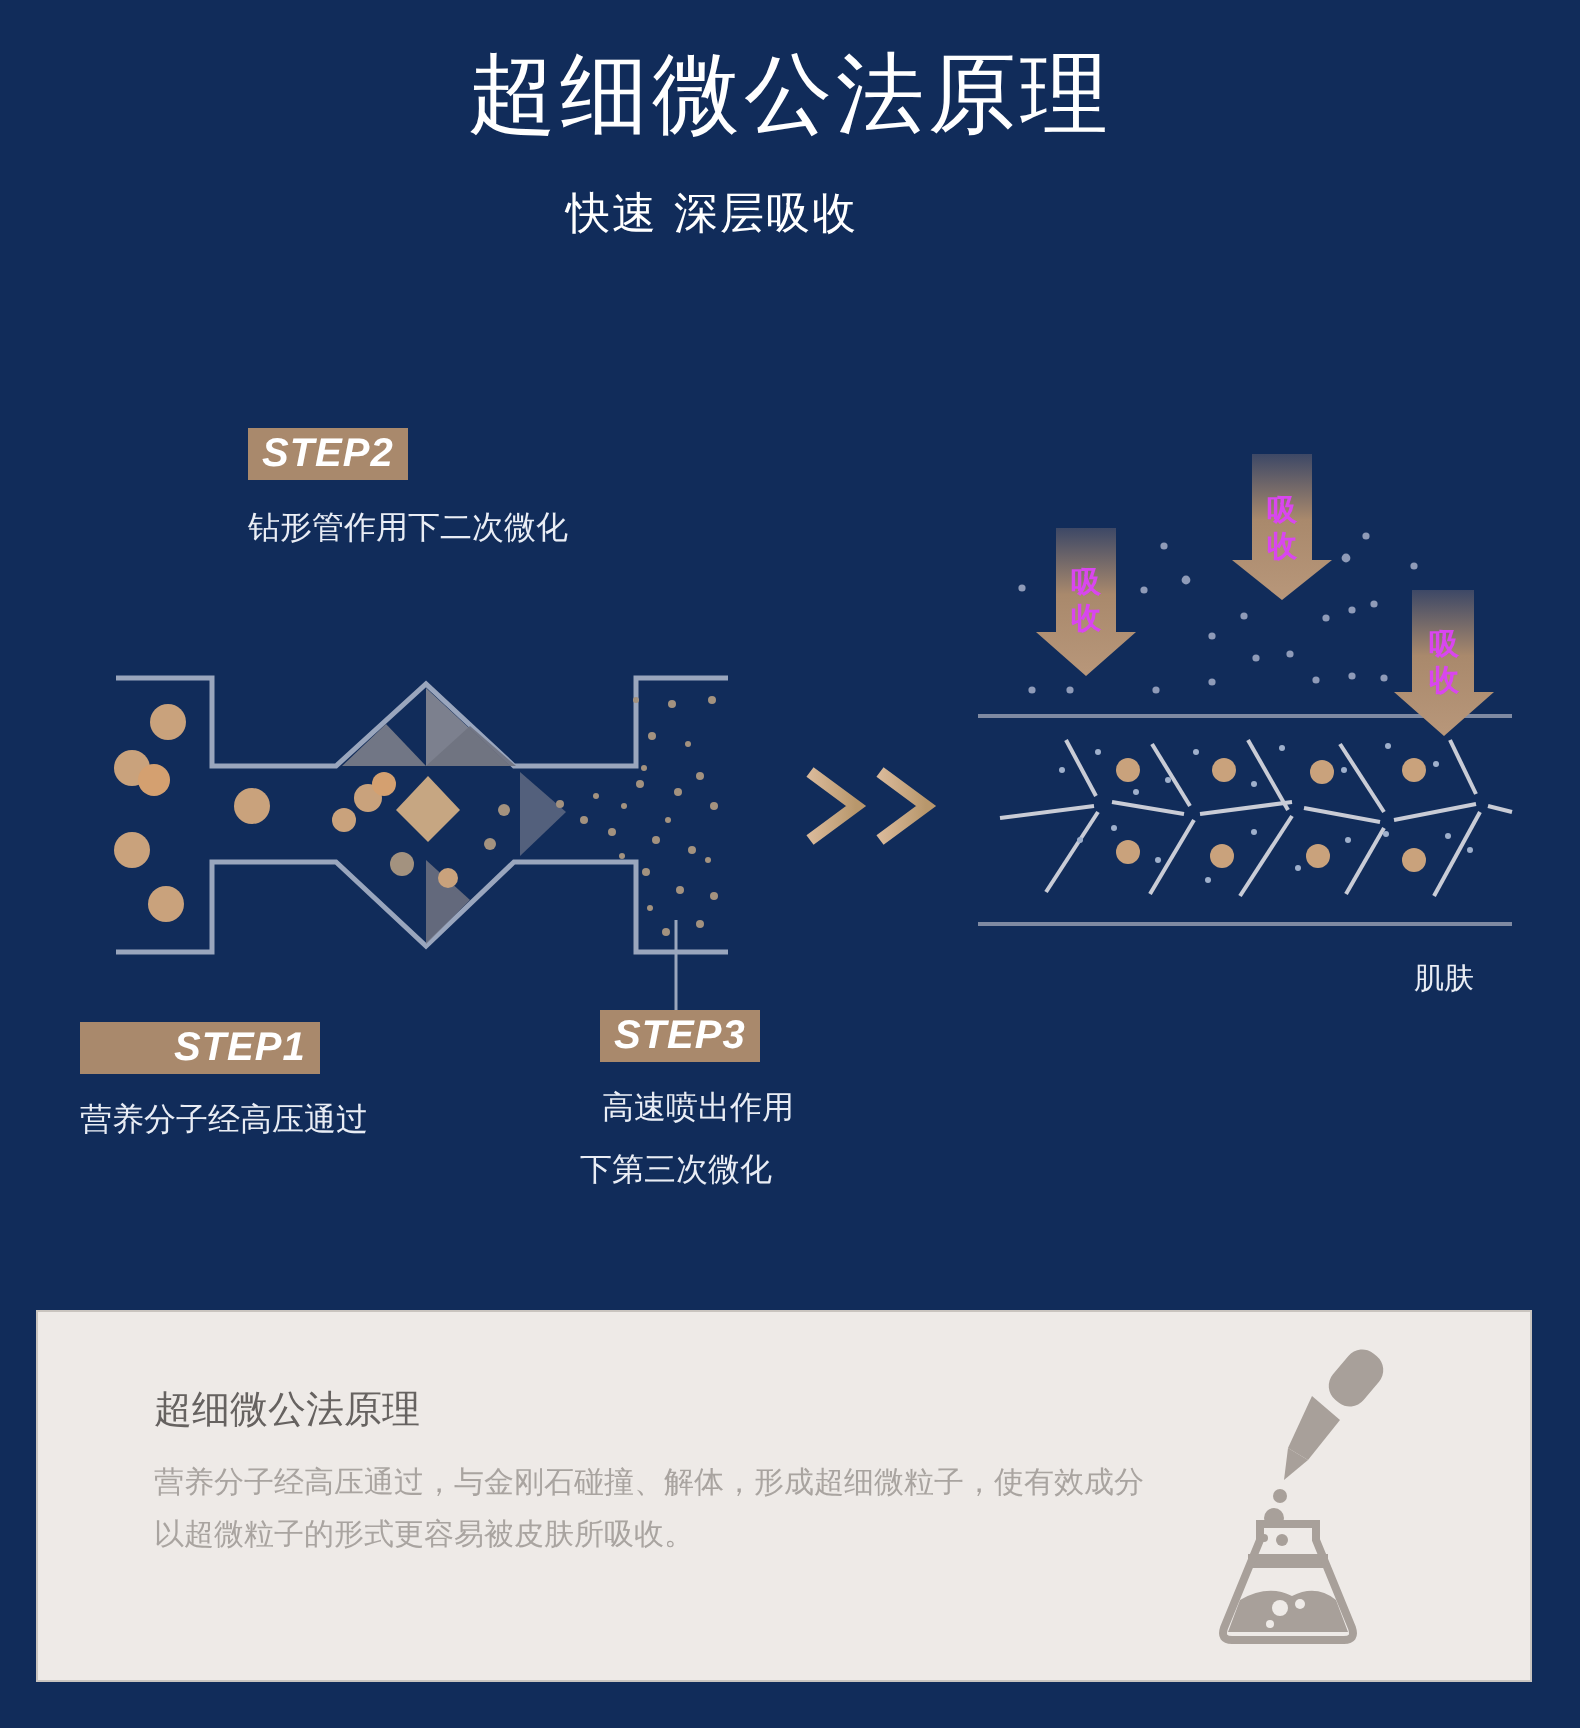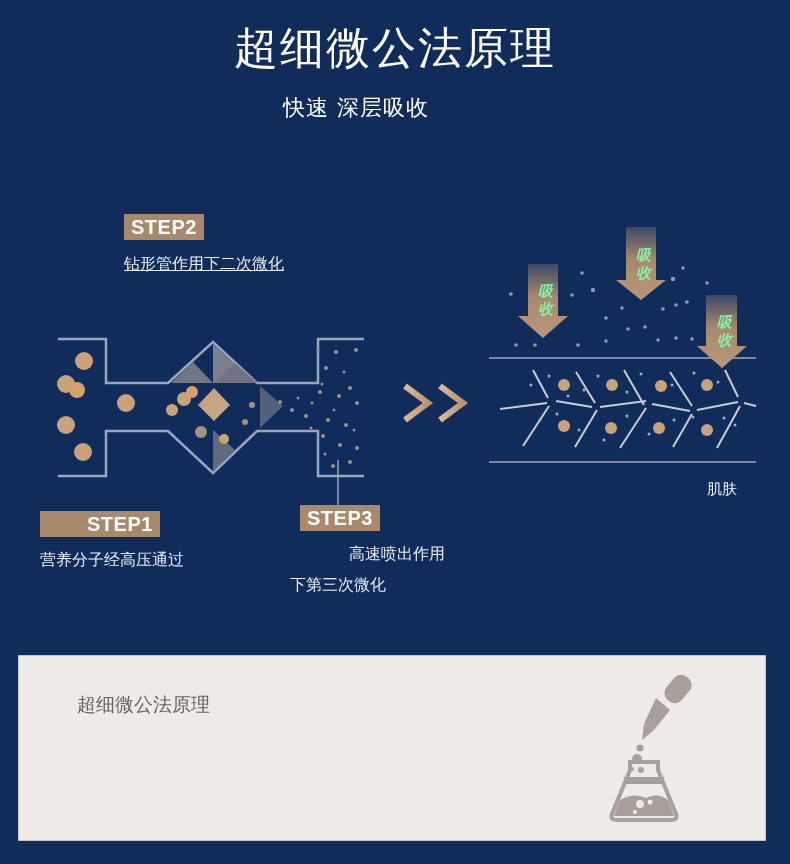--- a/index.html
+++ b/index.html
@@ -15,27 +15,27 @@
     left: 0; width: 790px; top: 20px; text-align: center;
     font-size: 44px; letter-spacing: 2px; color: #ffffff; line-height: 56px;
   }
   .subtitle {
     left: 0; width: 712px; top: 93px; text-align: center;
     font-size: 22px; color: #ffffff; line-height: 30px; letter-spacing: 1px;
   }
   .step-badge {
     background: #a9896c; color: #ffffff; font-weight: bold;
     font-family: "Liberation Sans", sans-serif;
-    font-size: 20px; line-height: 26px; padding: 0 7px; letter-spacing: 0.5px;
+    font-size: 20px; line-height: 26px; padding: 0 7px; letter-spacing: 0.5px; font-style: italic;
   }
   .step-desc { font-size: 16px; color: #e9edf5; line-height: 32px; }
   svg.diagram { position: absolute; left: 0; top: 0; }
   .arrow-text {
     position: absolute; width: 20px; font-size: 15px; font-weight: bold;
-    color: #86efac; line-height: 18px; text-align: right; font-style: italic;
+    color: #d946ef; line-height: 18px; text-align: center;
   }
   .skin-label { font-size: 15px; color: #e9edf5; text-align: center; }
   .card {
     left: 18px; top: 655px; width: 748px; height: 186px;
     background: #eeeae7; border: 1px solid #c9c4bf; box-sizing: border-box;
   }
   .card-title { left: 58px; top: 36px; font-size: 19px; color: #666260; }
   .card-body {
     left: 58px; top: 72px; width: 540px; font-size: 15px;
     color: #a9a4a0; line-height: 26px;
@@ -221,31 +221,35 @@
   </g>
 </svg>
 
 <div class="arrow-text" style="left:533px; top:282px;">吸收</div>
 <div class="arrow-text" style="left:631px; top:246px;">吸收</div>
 <div class="arrow-text" style="left:712px; top:313px;">吸收</div>
 
 <div class="abs skin-label" style="left:707px; top:480px;">肌肤</div>
 
 <div class="abs step-badge" style="left:124px; top:214px;">STEP2</div>
-<div class="abs step-desc" style="left:124px; top:248px;text-decoration:underline;">钻形管作用下二次微化</div>
+<div class="abs step-desc" style="left:124px; top:248px;">钻形管作用下二次微化</div>
 
 <div class="abs step-badge" style="left:40px; top:511px;padding-left:47px;">STEP1</div>
 <div class="abs step-desc" style="left:40px; top:544px;">营养分子经高压通过</div>
 
 <div class="abs step-badge" style="left:300px; top:505px;">STEP3</div>
-<div class="abs step-desc" style="left:301px; top:538px;margin-left:48px;">高速喷出作用</div>
+<div class="abs step-desc" style="left:301px; top:538px;">高速喷出作用</div>
 <div class="abs step-desc" style="left:290px; top:569px;">下第三次微化</div>
 
 <div class="abs card">
   <div class="abs card-title">超细微公法原理</div>
+  <div class="abs card-body">
+    <div>营养分子经高压通过，与金刚石碰撞、解体，形成超细微粒子，使有效成分</div>
+    <div>以超微粒子的形式更容易被皮肤所吸收。</div>
+  </div>
   <svg class="abs" style="left:585px; top:8px;" width="110" height="160" viewBox="0 0 110 160">
     <g fill="#a8a09a">
 
       <rect x="64" y="10" width="20" height="30" rx="9" transform="rotate(40 74 25)"></rect>
 
       <polygon points="52,34 66,46 50,66 40,60"></polygon>
       <polygon points="40,60 50,66 38,76"></polygon>
       <circle cx="36" cy="84" r="3.5"></circle>
       <circle cx="33" cy="95" r="5"></circle>
       <circle cx="28" cy="105" r="2"></circle>

